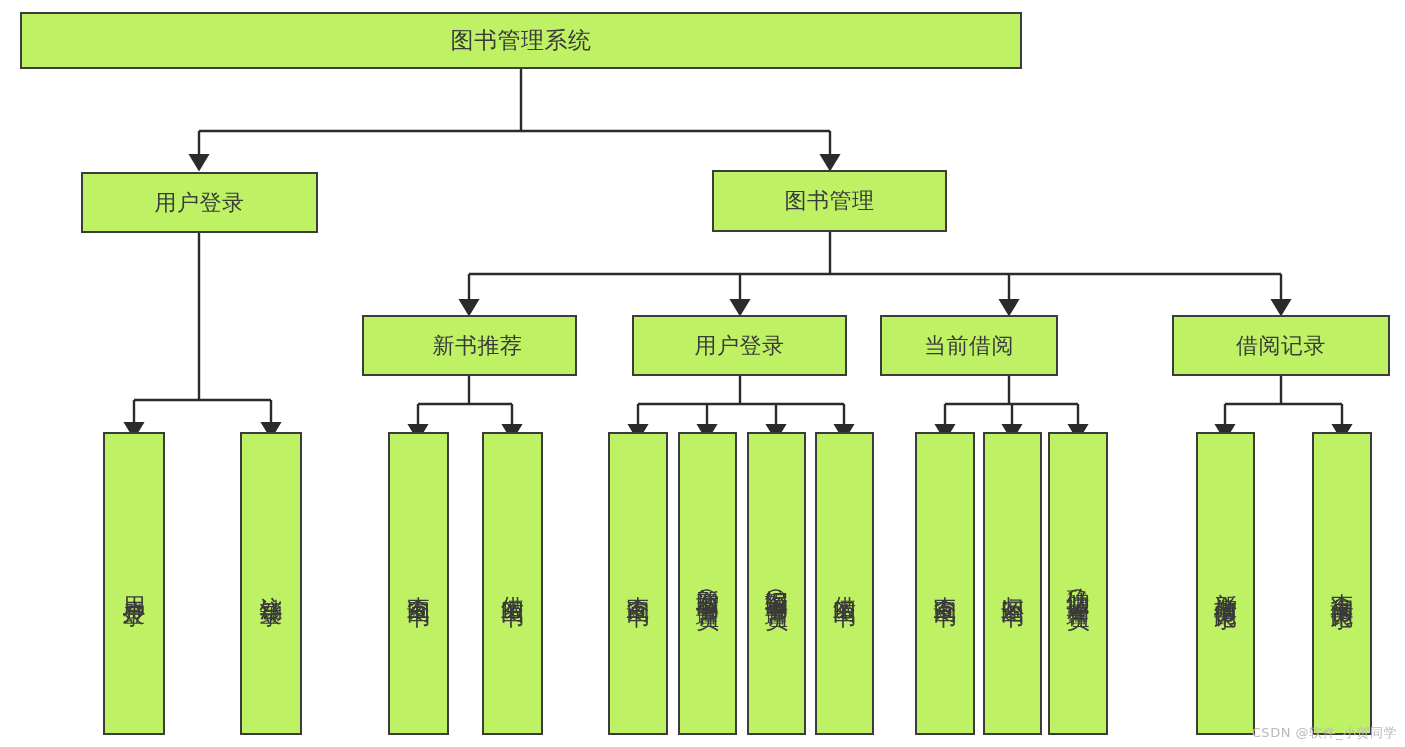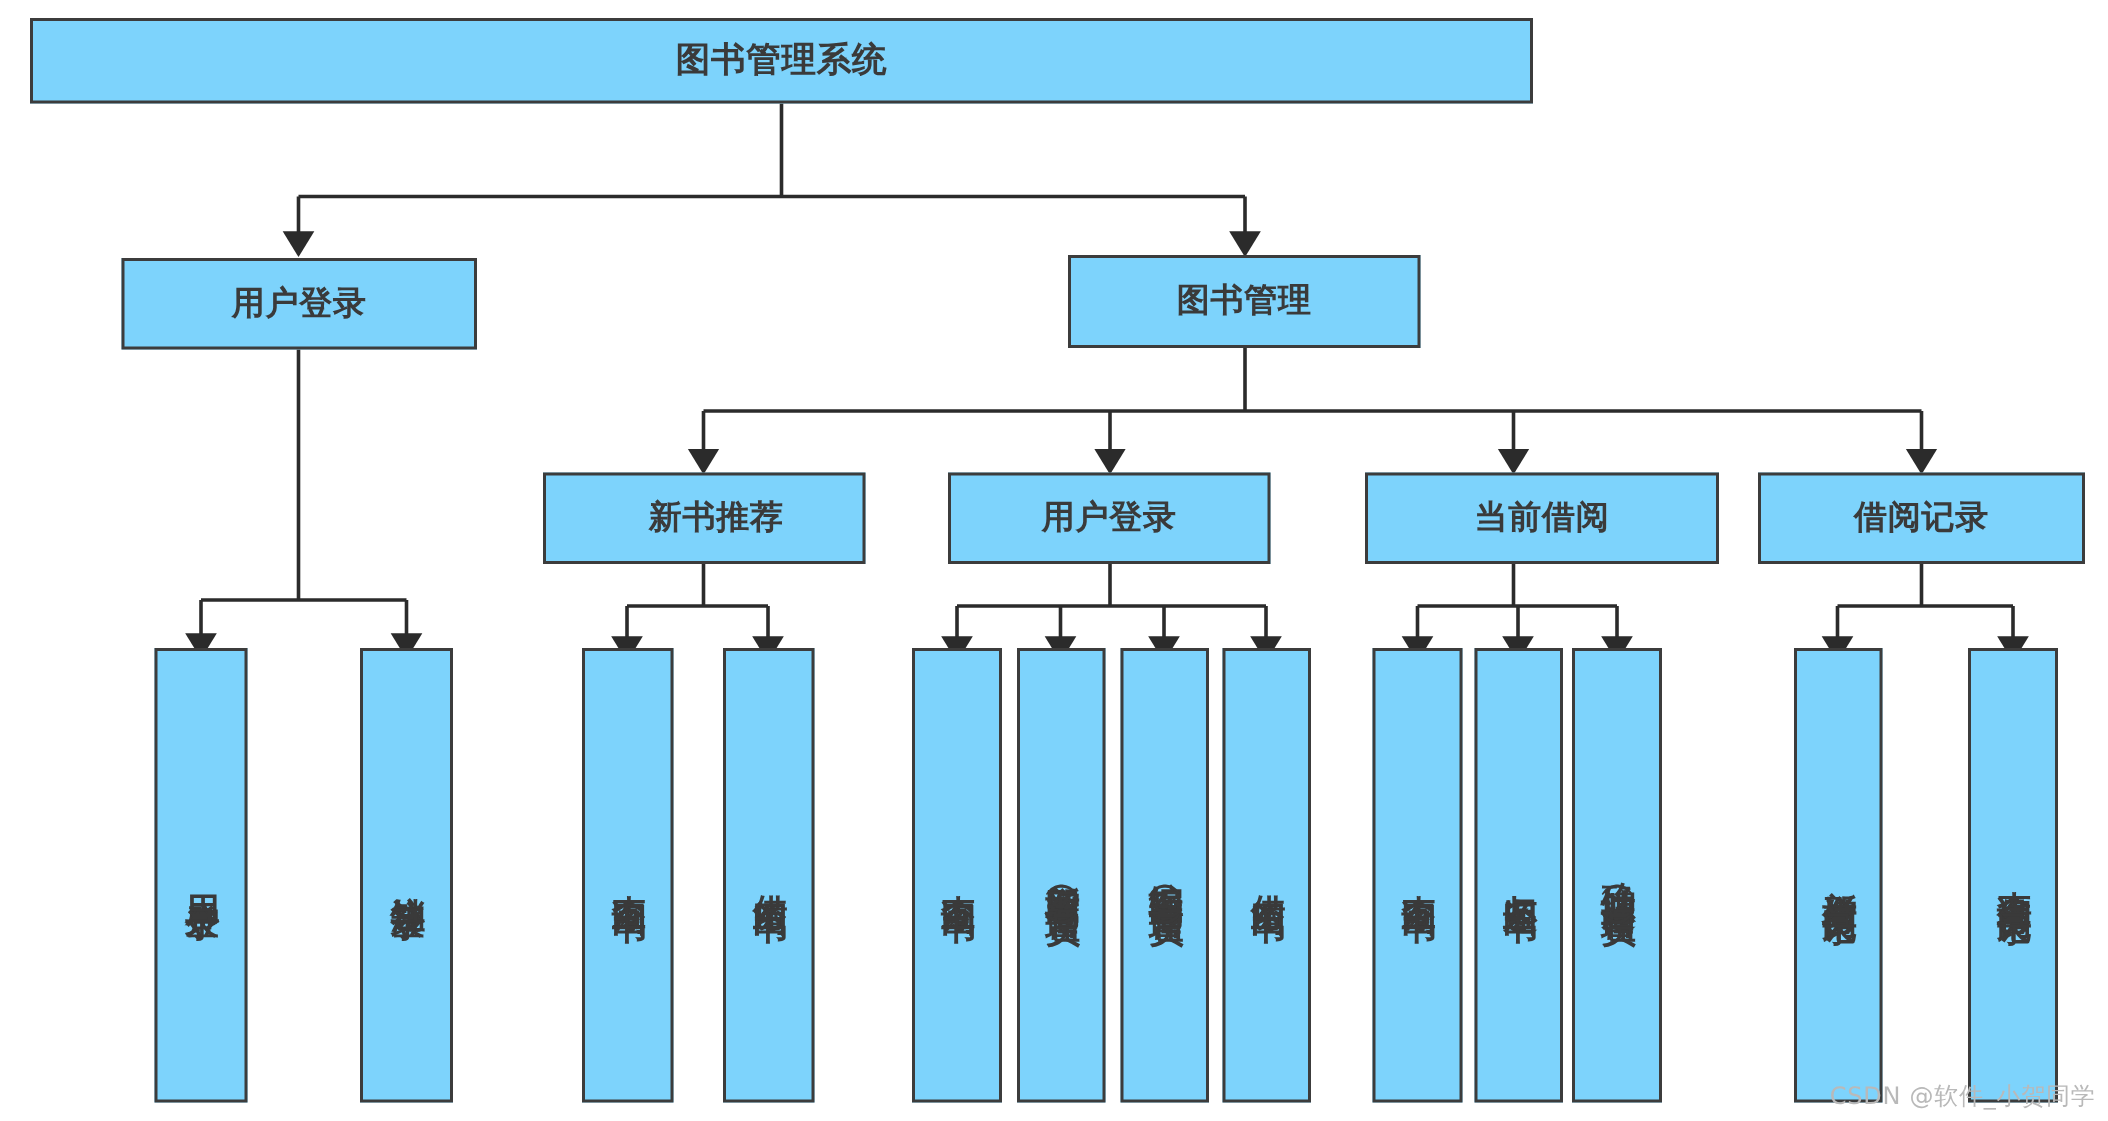--- a/index.html
+++ b/index.html
@@ -21,27 +21,26 @@
     position: absolute;
     left: 0;
     top: 0;
     width: 1405px;
     height: 747px;
     pointer-events: none;
   }
   .node {
     position: absolute;
     box-sizing: border-box;
-    background: #7dd3fc;
+    background: #bef264;
     border: 2px solid #3c3c3c;
     display: flex;
     align-items: center;
     justify-content: center;
     color: #3a3a3a;
-    font-weight: bold;
   }
   .node .label {
     color: #3a3a3a;
     line-height: 1.18;
     text-align: center;
     white-space: nowrap;
   }
   
   .node.horiz .label {
     font-size: 22px;
@@ -60,21 +59,21 @@
     text-orientation: upright;
     font-size: 23px;
     line-height: 1.0;
     letter-spacing: 3px;
     white-space: nowrap;
   }
   #watermark {
     position: absolute;
     right: 8px;
     bottom: 5px;
-    font-size: 16px;
+    font-size: 13px;
     color: #b9b9b9;
     white-space: nowrap;
     letter-spacing: 0.5px;
   }
 </style>
 </head>
 <body>
 
 <div id="canvas">
 
@@ -138,21 +137,21 @@
   <div class="node horiz" style="left:712px; top:170px; width:235px; height:62px;">
     <span class="label">图书管理</span>
   </div>
 
   <div class="node horiz" style="left:362px; top:315px; width:215px; height:61px;padding-left:16px;">
     <span class="label">新书推荐</span>
   </div>
   <div class="node horiz" style="left:632px; top:315px; width:215px; height:61px;">
     <span class="label">用户登录</span>
   </div>
-  <div class="node horiz" style="left:910px; top:315px; width:236px; height:61px;">
+  <div class="node horiz" style="left:880px; top:315px; width:178px; height:61px;">
     <span class="label">当前借阅</span>
   </div>
   <div class="node horiz" style="left:1172px; top:315px; width:218px; height:61px;">
     <span class="label">借阅记录</span>
   </div>
 
   <div class="node vert" style="left:103px; top:432px; width:62px; height:303px;">
     <span class="label">用户登录</span>
   </div>
   <div class="node vert" style="left:240px; top:432px; width:62px; height:303px;">

